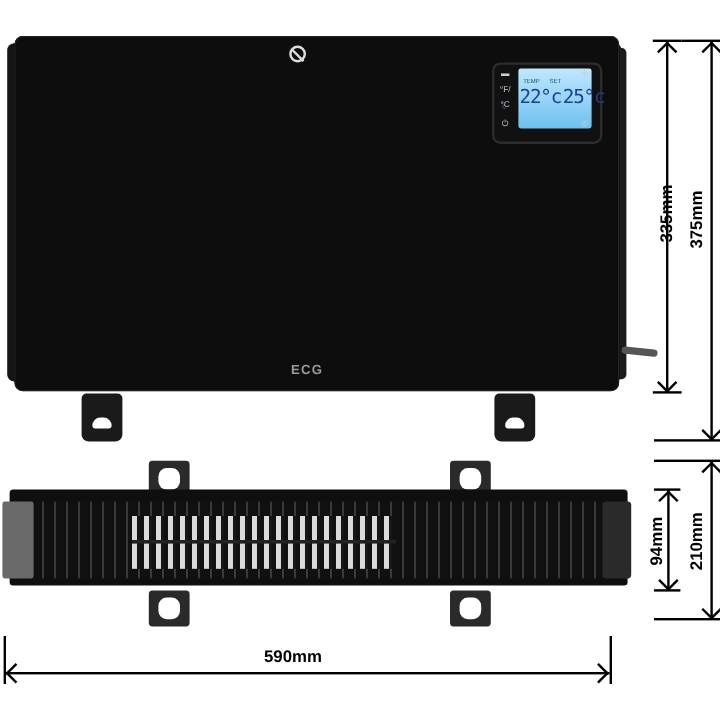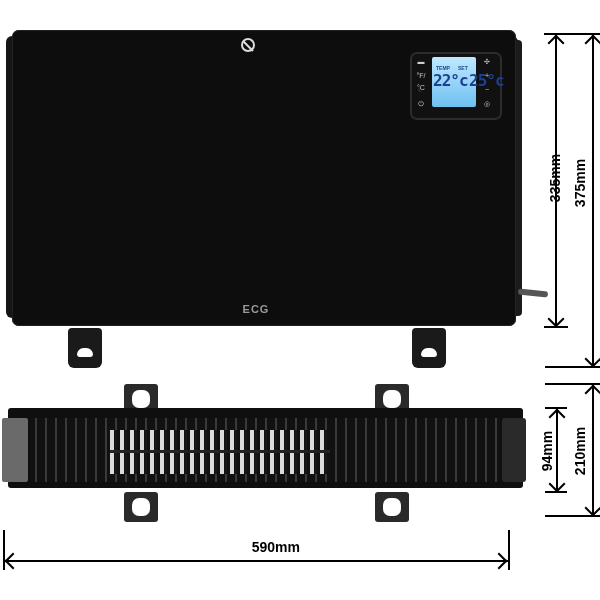--- a/index.html
+++ b/index.html
@@ -14,21 +14,21 @@
   .cable { left:518px; top:290px; width:30px; height:6px; background:#555; border-radius:3px; transform:rotate(6deg); }
   .nosign { left:241px; top:38px; width:14px; height:14px; border:2px solid #ddd; border-radius:50%; box-sizing:border-box; }
   .nosign::after { content:""; position:absolute; left:4px; top:-1px; width:2px; height:14px; background:#ddd; transform:rotate(-45deg); }
   .logo { left:236px; top:303px; width:40px; text-align:center; color:#9a9a9a; font-size:11px; font-weight:bold; letter-spacing:1px; }
 
   
   .ctrl { left:410px; top:52px; width:88px; height:64px; background:#111; border:2px solid #2c2c2c; border-radius:7px; }
   .ctrl-left { left:414px; top:56px; width:14px; height:56px; }
   .ctrl-right { left:480px; top:56px; width:14px; height:56px; }
   .cbtn { position:absolute; left:0; width:14px; height:12px; color:#ccc; font-size:7px; line-height:12px; text-align:center; }
-  .lcd { left:432px; top:57px; width:44px; height:50px; background:linear-gradient(#bfe8ff,#6ec0f0); border-radius:2px;font-weight:bold; }
+  .lcd { left:432px; top:57px; width:61px; height:50px; background:linear-gradient(#bfe8ff,#6ec0f0); border-radius:2px; }
   .lcd .lbl { position:absolute; top:8px; font-size:5px; color:#1a4a8a; }
   .lcd .num { position:absolute; top:14px; font-size:16px; color:#1e3f8f; font-family:"DejaVu Sans Mono", monospace; letter-spacing:-1px; }
 
   
   .foot { width:34px; height:40px; background:#1a1a1a; border-radius:4px 4px 6px 6px; }
   .foot::after { content:""; position:absolute; left:9px; top:20px; width:16px; height:9px; background:#fff; border-radius:8px 8px 3px 3px; }
 
   
   .vline { width:2px; background:#000; }
   .hline { height:2px; background:#000; }
@@ -121,13 +121,13 @@
 <div class="abs vline" style="left:592px;top:384px;height:131px"></div>
 <div class="abs arrow-up" style="left:587px;top:387px"></div>
 <div class="abs arrow-down" style="left:587px;top:502px"></div>
 <div class="abs dim-text vtext" style="left:540px;top:443px;width:80px">210mm</div>
 
 <div class="abs vline" style="left:3px;top:530px;height:40px"></div>
 <div class="abs vline" style="left:508px;top:530px;height:40px"></div>
 <div class="abs hline" style="left:4px;top:560px;width:504px"></div>
 <div class="abs arrow-left" style="left:7px;top:555px"></div>
 <div class="abs arrow-right" style="left:493px;top:555px"></div>
-<div class="abs dim-text" style="left:220px;top:539px;width:80px;text-align:right">590mm</div>
+<div class="abs dim-text" style="left:220px;top:539px;width:80px;text-align:left">590mm</div>
 
 </body></html>

